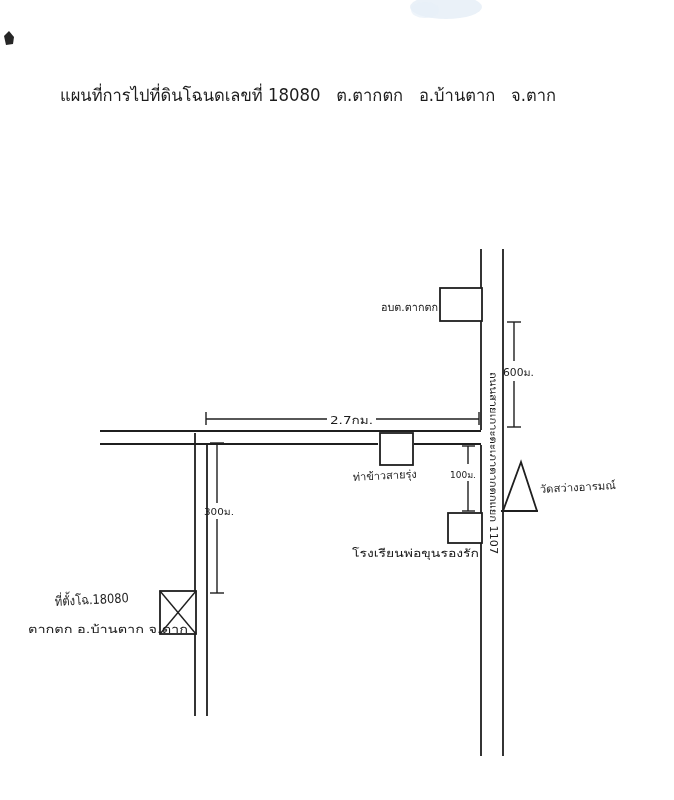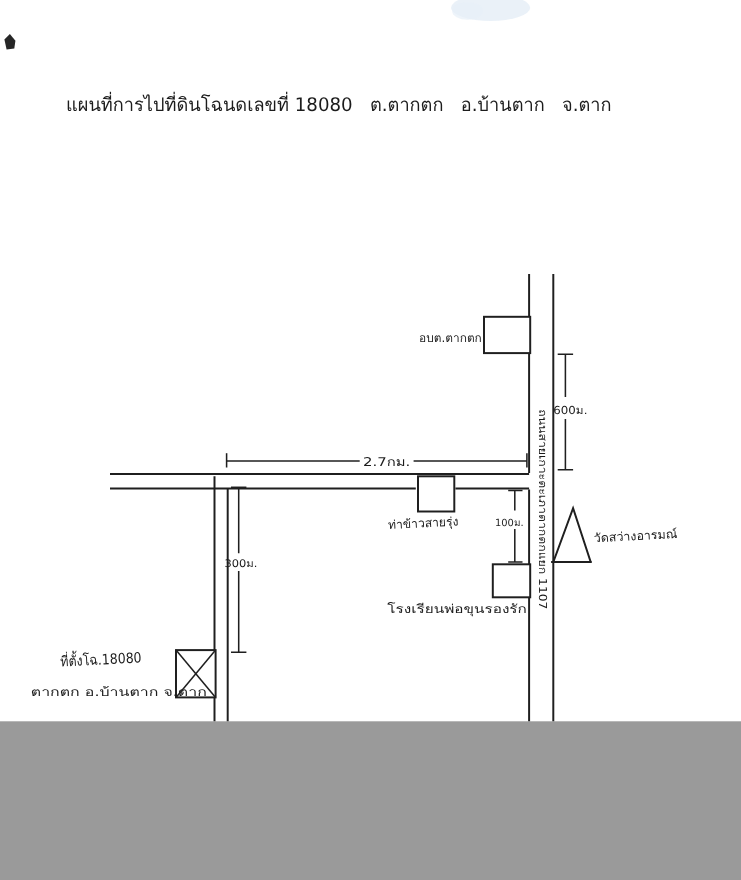--- a/index.html
+++ b/index.html
@@ -1,17 +1,17 @@
 <!DOCTYPE html>
 <html><head>
 <meta charset="utf-8">
 <style>
   html,body{margin:0;padding:0;background:#9a9a9a;}
   .page{
-    position:relative;width:674px;height:656px;background:#ffffff;
+    position:relative;width:674px;height:800px;background:#ffffff;
     margin:0 auto;overflow:hidden;
     font-family:"DejaVu Sans", sans-serif;
   }
   svg{position:absolute;left:0;top:0;}
   svg text{
     fill:#1c1c1c;
     font-family:"DejaVu Sans", sans-serif;
   }
   .ink{stroke:#1f1f1f;fill:none;}
   .thin{stroke-width:1.4;}

